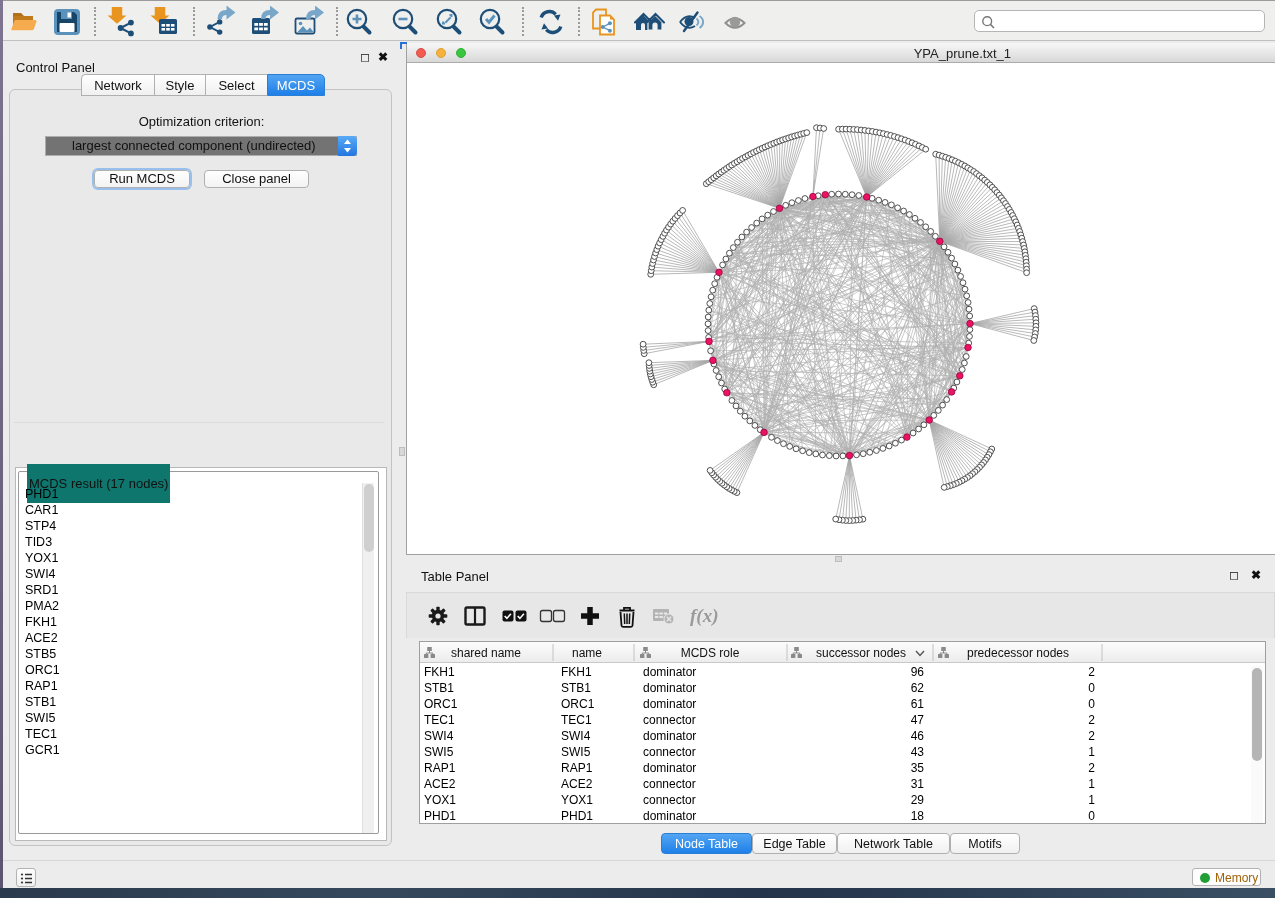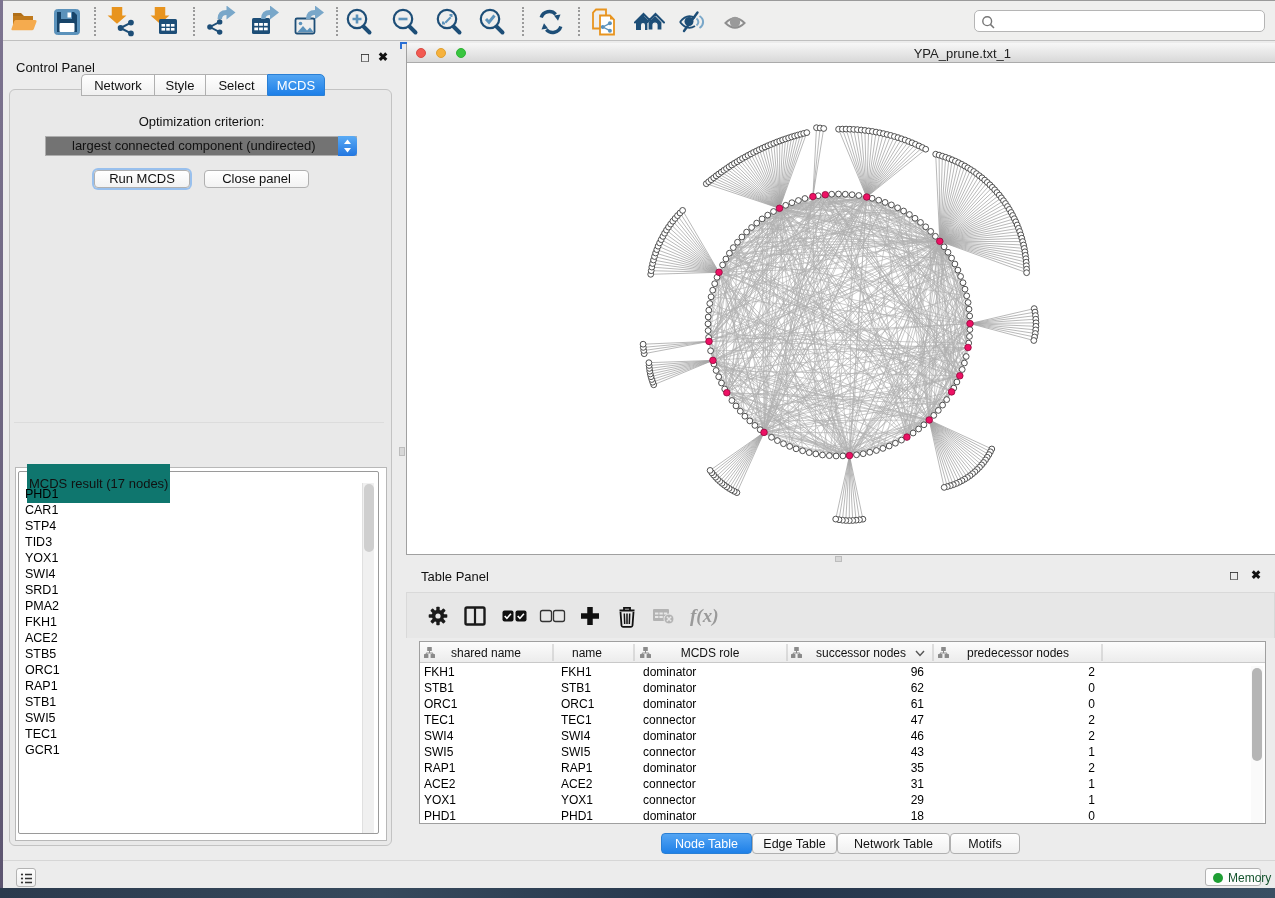--- a/index.html
+++ b/index.html
@@ -28,21 +28,21 @@
 #closebtn { left:201px; top:128px; width:105px; }
 #mcdsbox { position:absolute; left:12px; top:425px; width:372px; height:374px; background:#fff; border:1px solid #b8b8b8; }
 #mcdsline { position:absolute; left:15px; top:429px; width:361px; height:363px; border:1px solid #9a9a9a; border-radius:2px; }
 #mcdslegend { position:absolute; left:8px; top:-8px; background:#0f766e; padding:12px 2px; font-size:13px; color:#111; line-height:15px; }
 #mcdslist { position:absolute; left:6px; top:14px; font-size:12.5px; color:#000; line-height:16px; }
 #mcdssb { position:absolute; right:4px; top:11px; width:12px; height:350px; background:#f0f0f0; border-left:1px solid #e0e0e0; }
 #mcdssb .thumb { position:absolute; left:1px; top:1px; width:10px; height:68px; background:#cfcfcf; border-radius:5px; }
 
 #statusbar { position:absolute; left:3px; top:860px; width:1272px; height:28px; background:#ececec; border-top:1px solid #d6d6d6; }
 #listbtn { position:absolute; left:13px; top:7px; width:20px; height:19px; background:linear-gradient(180deg,#fdfdfd,#f0f0f0); border:1px solid #b3b3b3; border-radius:3px; }
-#membtn { position:absolute; right:14px; top:7px; width:56px; height:18px; background:#fdfdfd; border:1px solid #b3b3b3; border-radius:3px; font-size:12px; color:#14532d; }
+#membtn { position:absolute; right:14px; top:7px; width:69px; height:18px; background:#fdfdfd; border:1px solid #b3b3b3; border-radius:3px; font-size:12px; color:#a16207; }
 #membtn .dot { position:absolute; left:7px; top:3.5px; width:10px; height:10px; border-radius:50%; background:#1e9e33; }
 #membtn .lbl { position:absolute; left:22px; top:1.5px; }
 
 #netwin { position:absolute; left:406px; top:43px; width:869px; height:512px; background:#fff; border-left:1px solid #a0a0a0; border-bottom:1px solid #a0a0a0; }
 #nettitle { position:absolute; left:0; top:0; width:100%; height:20px; background:linear-gradient(180deg,#f7f7f7,#d8d8d8); border-bottom:1px solid #ababab; }
 #nettitle .t { position:absolute; text-align:right; top:3px; font-size:13px; color:#222; }
 .tl { position:absolute; top:5px; width:10px; height:10px; border-radius:50%; }
 #netcanvas { position:absolute; left:0; top:21px; width:868px; height:490px; background:#fff; overflow:hidden; }
 
 #tpanel { position:absolute; left:403px; top:563px; width:872px; height:297px; background:#ececec; }

